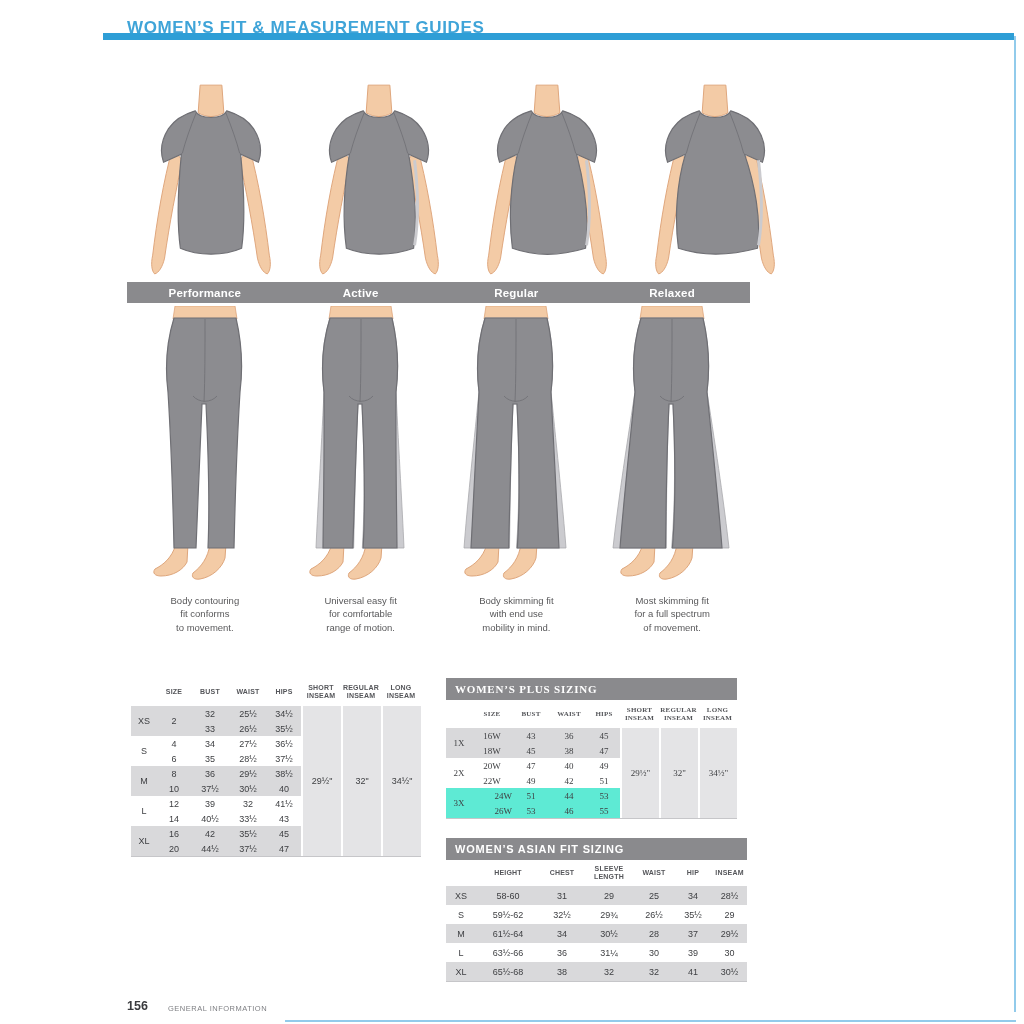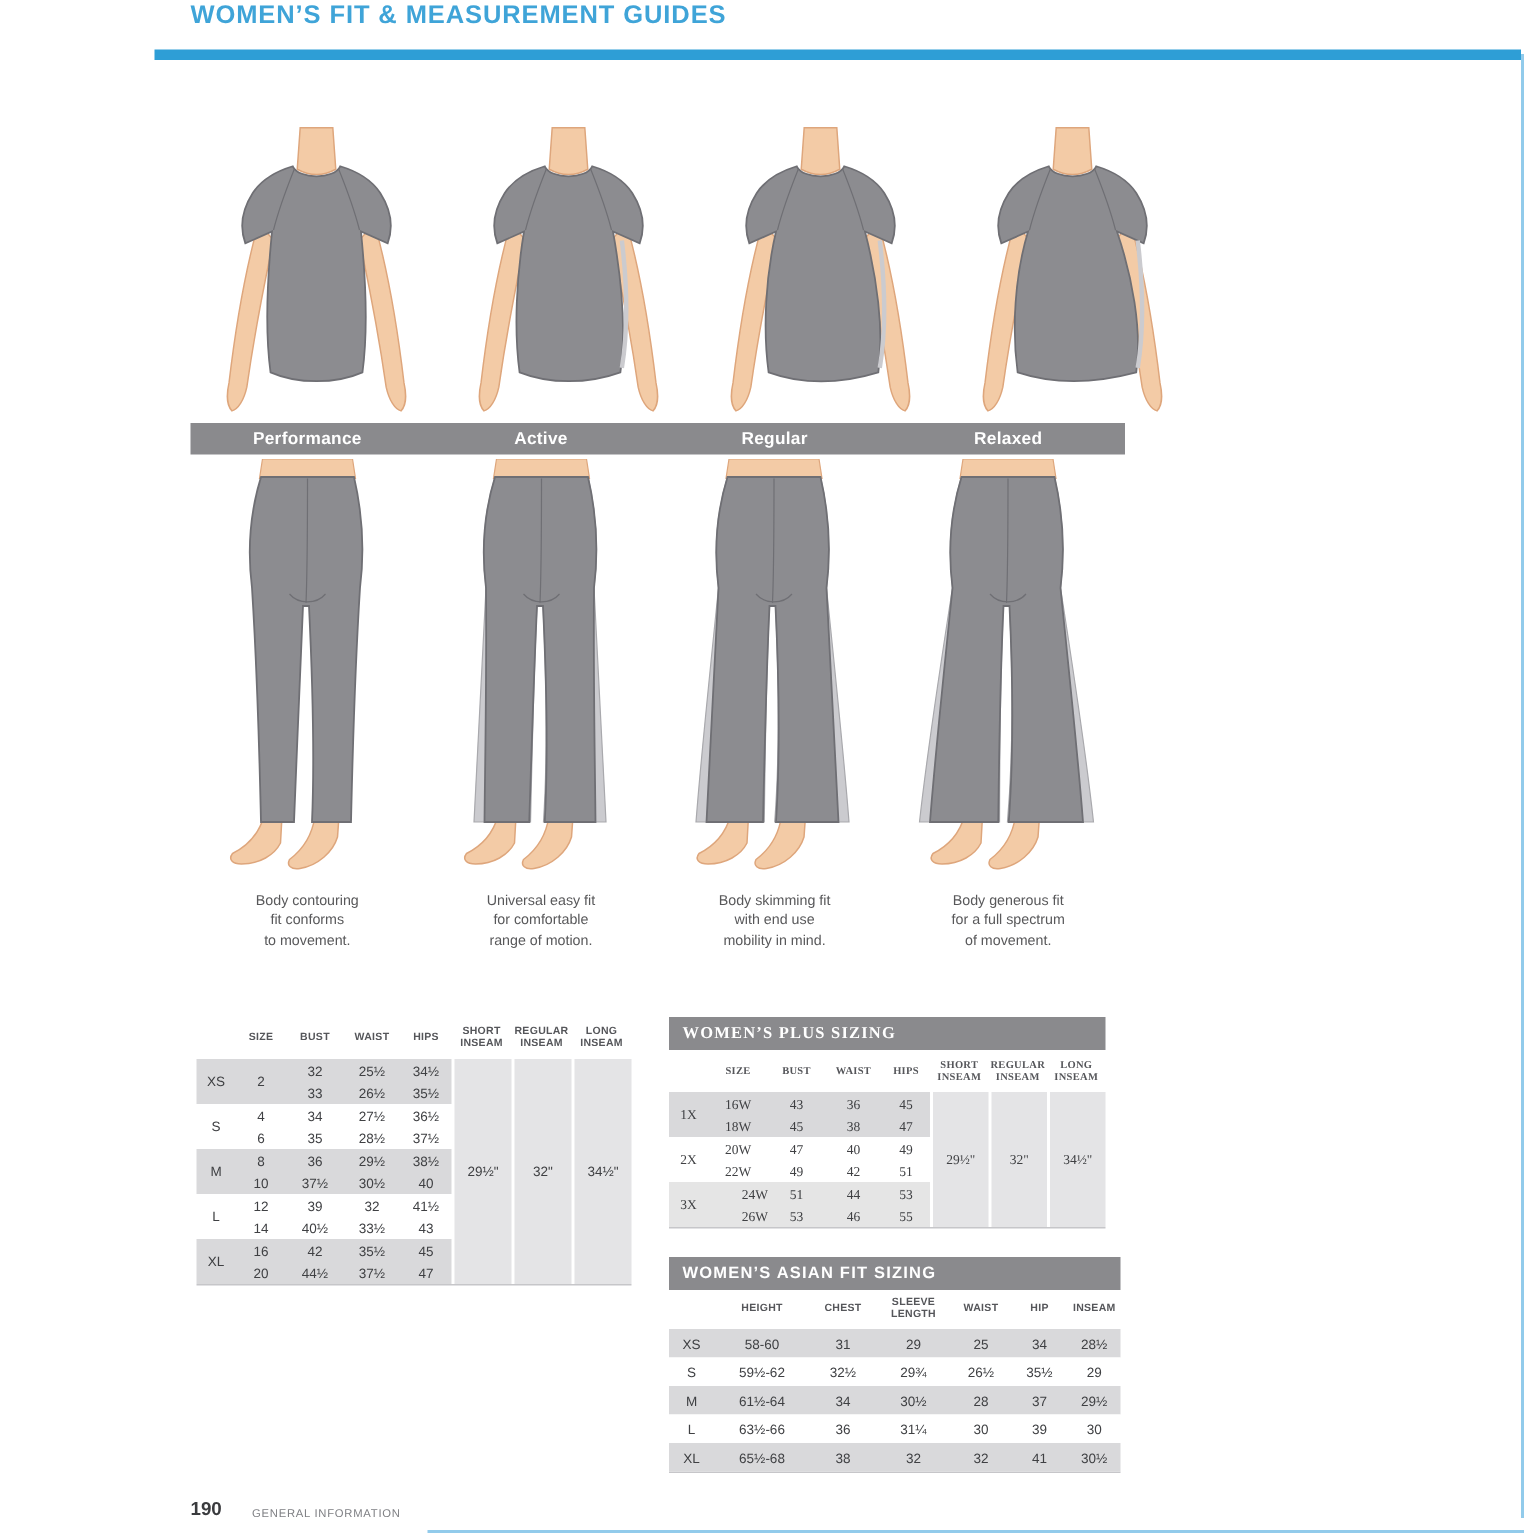--- a/index.html
+++ b/index.html
@@ -1,19 +1,19 @@
 <!DOCTYPE html>
 <html><head>
 <meta charset="utf-8">
 <style>
   html,body{margin:0;padding:0;background:#fff;}
   .page{position:relative;width:1024px;height:1024px;background:#ffffff;overflow:hidden;
         font-family:"Liberation Sans", sans-serif;}
 
-  .page-title{position:absolute;left:127px;top:0;font-size:17px;font-weight:600;
+  .page-title{position:absolute;left:127px;top:18px;font-size:17px;font-weight:600;
               letter-spacing:.6px;color:#3FA4D8;}
   .top-rule{position:absolute;left:103px;top:33px;width:911px;height:7px;background:#2E9ED6;}
   .edge-line-v{position:absolute;left:1014px;top:36px;height:976px;width:2px;background:#7FC2E8;opacity:.85;}
   .edge-line-h{position:absolute;left:285px;top:1020px;width:731px;height:2px;background:#7FC2E8;opacity:.85;}
 
   .shirt-row{position:absolute;left:127px;top:84px;width:623px;height:198px;display:flex;}
   .pants-row{position:absolute;left:127px;top:306px;width:623px;height:280px;display:flex;}
   .fig-cell{flex:1;display:flex;justify-content:center;align-items:flex-start;}
 
   .fit-banner{position:absolute;left:127px;top:282px;width:623px;height:21px;background:#8A8A8D;display:flex;}
@@ -154,21 +154,21 @@
         <div>Universal easy fit</div>
         <div>for comfortable</div>
         <div>range of motion.</div>
       </div>
       <div class="fit-desc">
         <div>Body skimming fit</div>
         <div>with end use</div>
         <div>mobility in mind.</div>
       </div>
       <div class="fit-desc">
-        <div>Body generous fit</div>
+        <div>Most skimming fit</div>
         <div>for a full spectrum</div>
         <div>of movement.</div>
       </div>
     </div>
 
   <div class="sizing-table" id="misses-table" style="left:131px;top:678px;width:290px;">
     <div class="thead" style="height: 28px;">
         <div class="th" style="width: 26px;"></div>
         <div class="th" style="width: 34px;">SIZE</div>
         <div class="th" style="width: 38px;">BUST</div>
@@ -323,21 +323,21 @@
               <div class="mcell" style="width: 38px;">40</div>
               <div class="mcell" style="width: 32px;">49</div>
             </div>
             <div class="mrow">
               <div class="mcell" style="width: 38px;">49</div>
               <div class="mcell" style="width: 38px;">42</div>
               <div class="mcell" style="width: 32px;">51</div>
             </div>
           </div>
         </div>
-        <div class="tgroup" style="width: 174px; background: #e5e5e5;">
+        <div class="tgroup" style="width: 174px; background: #5eead4;">
           <div class="gletter" style="width: 26px;">3X</div>
           <div class="gsizes" style="width: 40px; align-items: flex-end;">
             <div>24W</div>
             <div>26W</div>
           </div>
           <div class="gmeas">
             <div class="mrow">
               <div class="mcell" style="width: 38px;">51</div>
               <div class="mcell" style="width: 38px;">44</div>
               <div class="mcell" style="width: 32px;">53</div>
@@ -408,15 +408,15 @@
           <div class="acell" style="width: 64px;">65½-68</div>
           <div class="acell" style="width: 44px;">38</div>
           <div class="acell" style="width: 50px;">32</div>
           <div class="acell" style="width: 40px;">32</div>
           <div class="acell" style="width: 38px;">41</div>
           <div class="acell" style="width: 35px;">30½</div>
         </div>
       </div>
   </div>
 
-  <div class="page-num">190</div>
+  <div class="page-num">156</div>
   <div class="footer-label">GENERAL INFORMATION</div>
 </div>
 
 </body></html>

